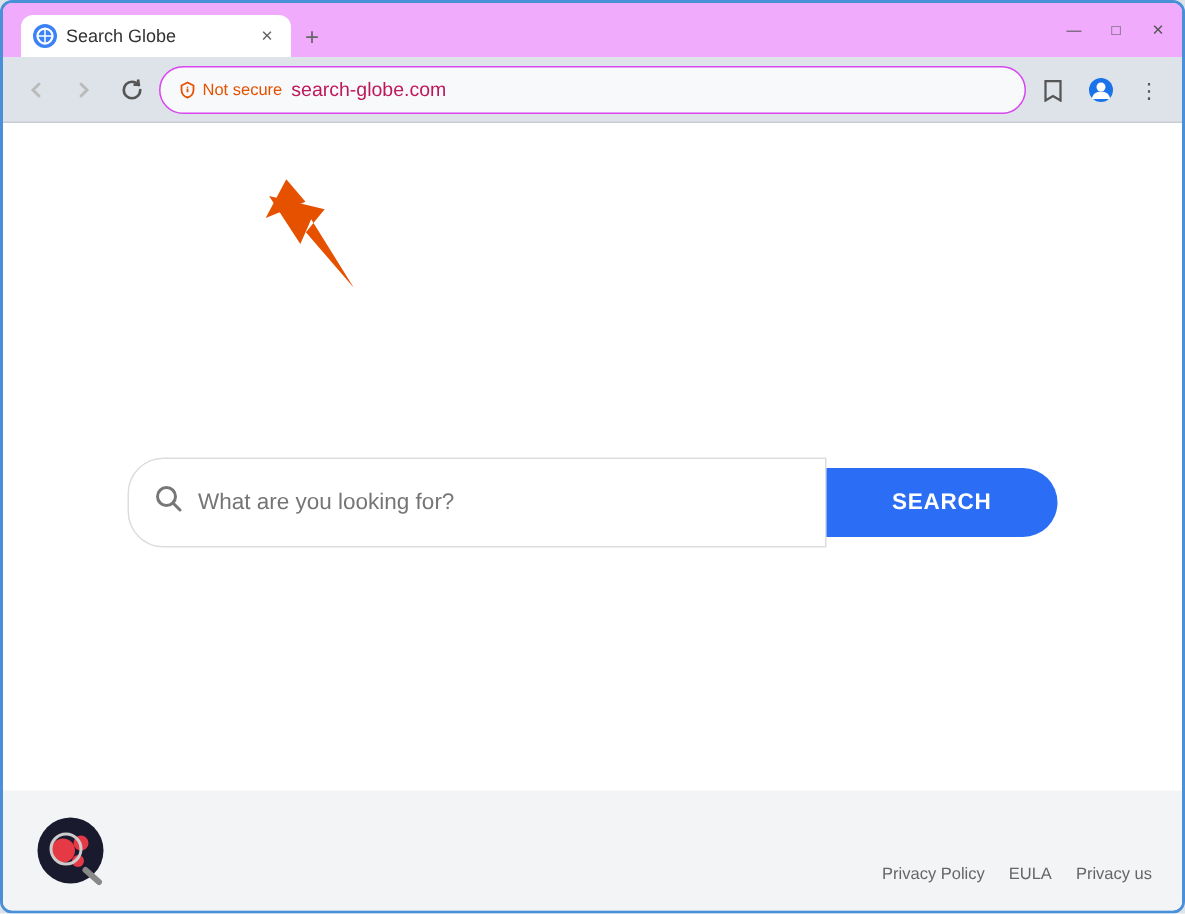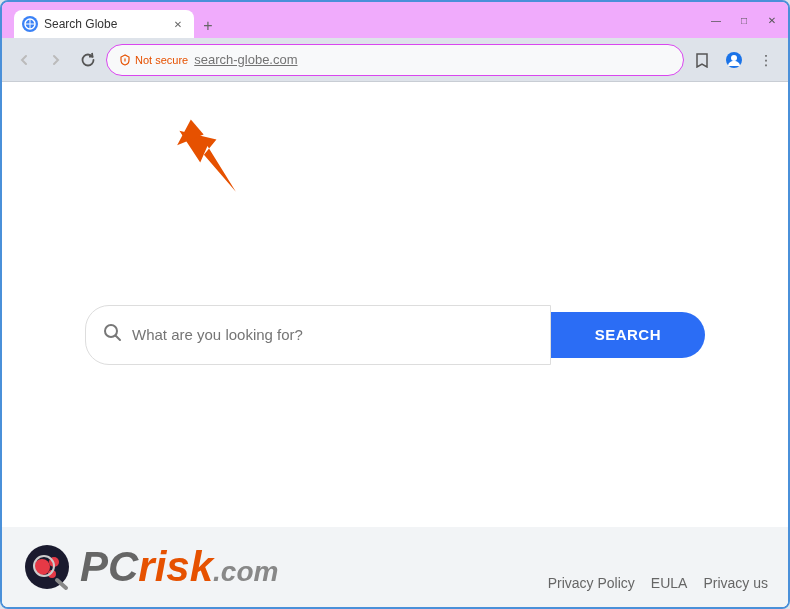--- a/index.html
+++ b/index.html
@@ -160,23 +160,22 @@
     .security-badge {
       display: flex;
       align-items: center;
       gap: 4px;
       color: #e65100;
       font-size: 11px;
     }
 
     .address-text {
       font-size: 13px;
-      color: #737373;
-      flex: 1;
-      text-decoration: underline;
+      color: #be185d;
+      flex: 1;
     }
 
     .toolbar-actions {
       display: flex;
       align-items: center;
       gap: 4px;
     }
 
     .toolbar-icon-btn {
       width: 28px;
@@ -283,21 +282,21 @@
     }
 
     .pcrisk-text span {
       color: #e65100;
     }
 
     .footer-links {
       margin-left: auto;
       display: flex;
       gap: 16px;
-      font-size: 14px;
+      font-size: 11px;
       color: #666;
       margin-top: 32px;
     }
 
     .footer-link {
       cursor: pointer;
       color: #666;
       text-decoration: none;
     }
 
@@ -421,23 +420,20 @@
 
         <svg class="logo-icon" width="50" height="50" viewBox="0 0 50 50">
           <circle cx="25" cy="25" r="22" fill="#1a1a2e"></circle>
           <circle cx="20" cy="25" r="8" fill="#e63946"></circle>
           <circle cx="32" cy="20" r="5" fill="#e63946"></circle>
           <circle cx="30" cy="32" r="4" fill="#e63946"></circle>
 
           <line x1="35" y1="38" x2="44" y2="46" stroke="#888" stroke-width="4" stroke-linecap="round"></line>
           <circle cx="22" cy="24" r="10" fill="none" stroke="#ccc" stroke-width="2"></circle>
         </svg>
-        <div class="pcrisk-text">
-          <span style="color:#666; font-style:italic; font-size:42px; font-weight:900; font-family:Arial Black,sans-serif;">PC</span><span style="color:#e65100; font-style:italic; font-size:42px; font-weight:900; font-family:Arial Black,sans-serif;">risk</span><span style="color:#888; font-style:italic; font-size:28px; font-weight:700; font-family:Arial,sans-serif;">.com</span>
-        </div>
       </div>
       <div class="footer-links">
         <a class="footer-link">Privacy Policy</a>
         <a class="footer-link">EULA</a>
         <a class="footer-link">Privacy us</a>
       </div>
     </div>
 
   </div>
 </div>

